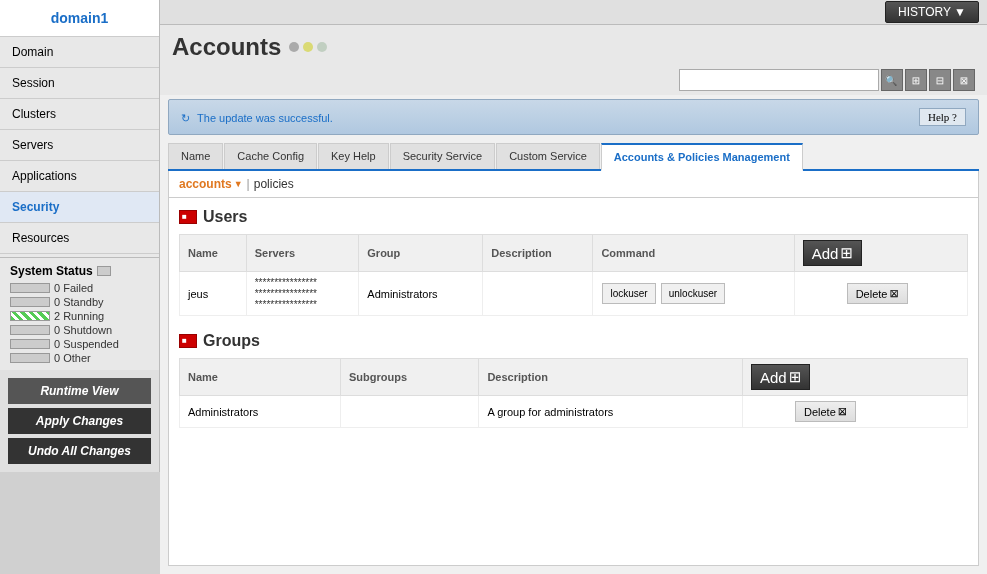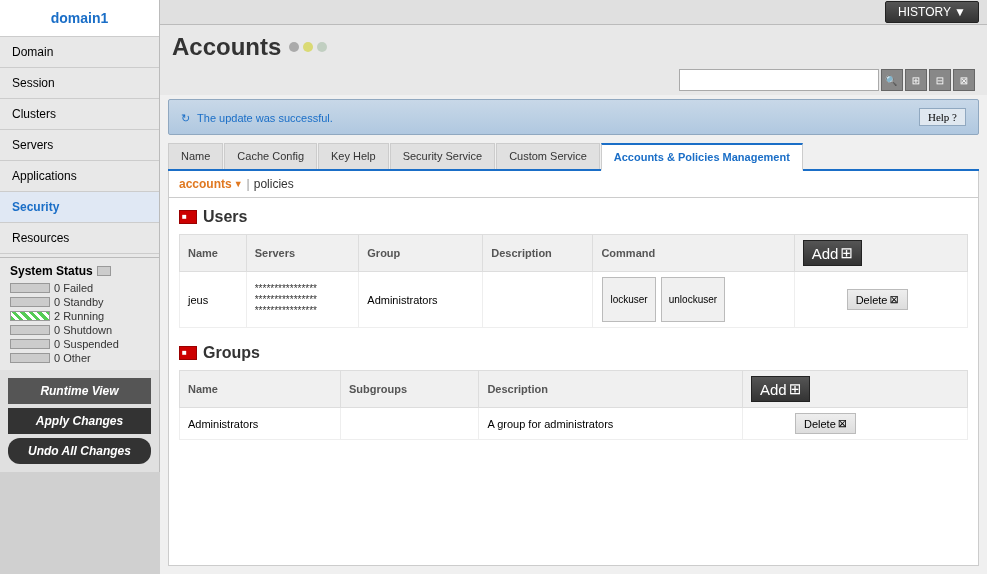--- a/index.html
+++ b/index.html
@@ -78,21 +78,21 @@
       padding: 6px;
       text-align: center;
       cursor: pointer;
       border: none;
       font-size: 12px;
       font-weight: bold;
       font-style: italic;
     }
     .sidebar-btn.runtime { background: #555; color: #fff; }
     .sidebar-btn.apply { background: #333; color: #fff; }
-    .sidebar-btn.undo { background: #333; color: #fff; border-radius: 12px; }
+    .sidebar-btn.undo { background: #333; color: #fff; }
 
     
     #main {
       flex: 1;
       display: flex;
       flex-direction: column;
       background: #f0f0f0;
       height: 574px;
       overflow: hidden;
     }
@@ -292,21 +292,21 @@
       padding: 3px 8px;
       cursor: pointer;
       font-size: 15px;
       display: flex;
       align-items: center;
       gap: 2px;
     }
     .action-btn {
       background: #f0f0f0;
       border: 1px solid #bbb;
-      padding: 16px 7px;
+      padding: 4px 7px;
       cursor: pointer;
       font-size: 10px;
       margin: 0 1px;
     }
     .delete-btn {
       background: linear-gradient(to bottom, #eee, #ddd);
       border: 1px solid #bbb;
       padding: 3px 8px;
       cursor: pointer;
       font-size: 11px;

